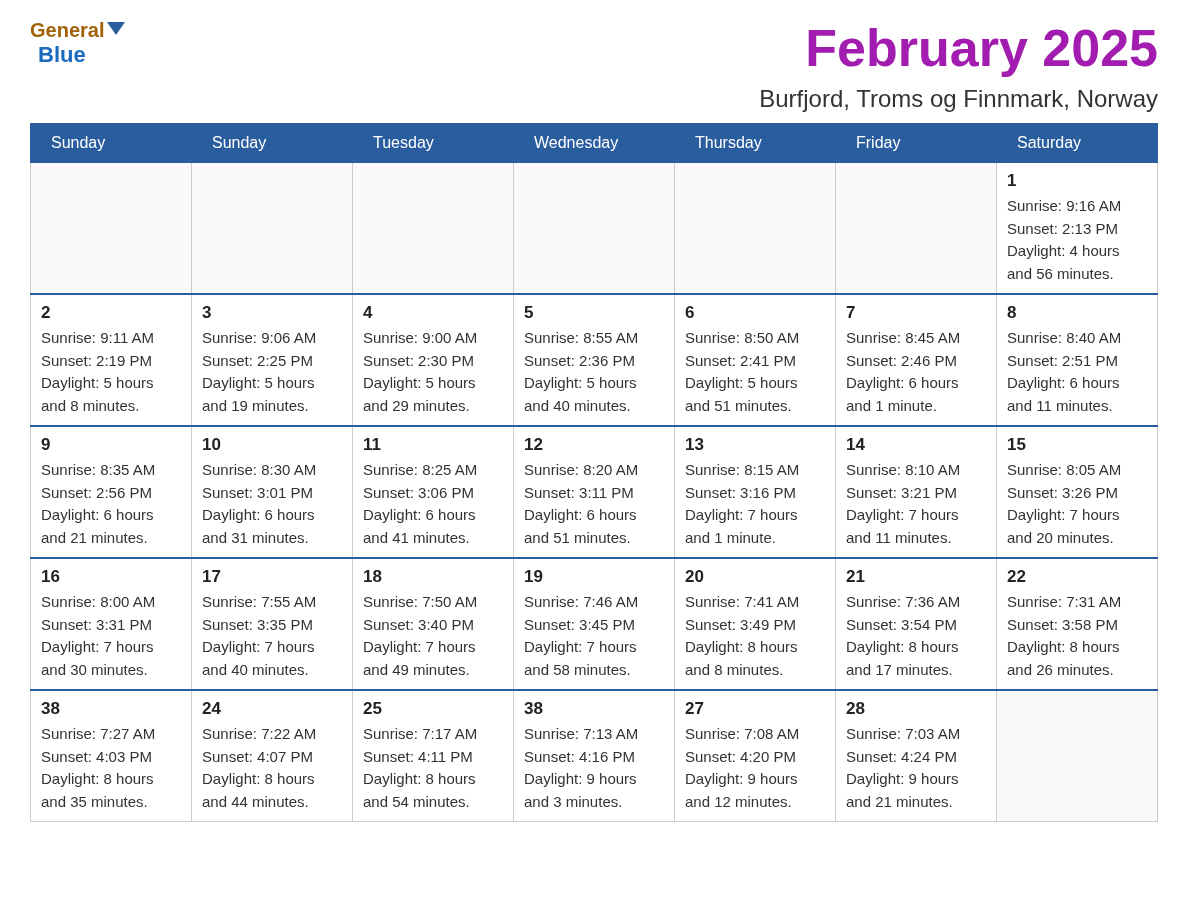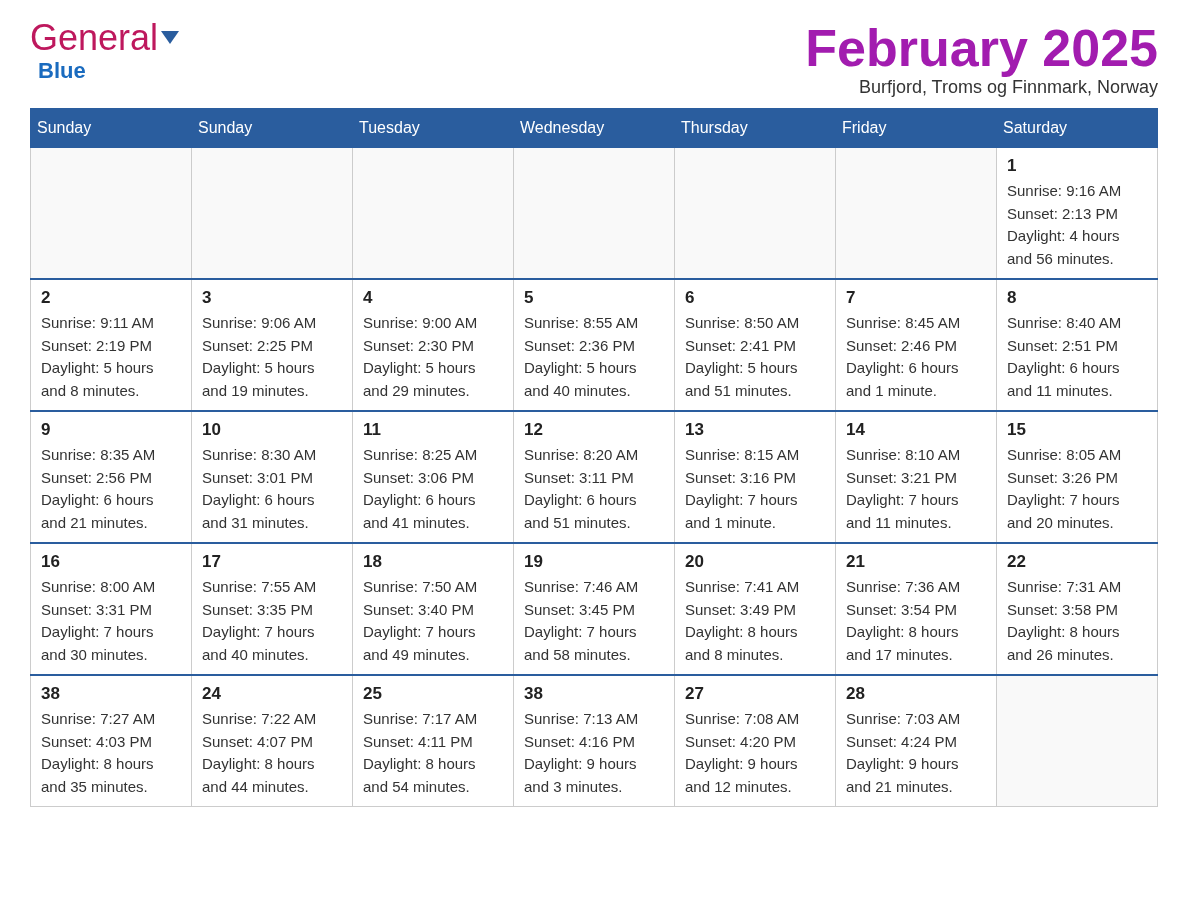--- a/index.html
+++ b/index.html
@@ -15,23 +15,23 @@
       justify-content: space-between;
       align-items: flex-start;
       margin-bottom: 10px;
     }
     .logo {
       display: flex;
       flex-direction: column;
       align-items: flex-start;
     }
     .logo-text {
-      font-size: 36px;
-      font-weight: normal;
-      color: #be185d;
+      font-size: 20px;
+      font-weight: bold;
+      color: #a16207;
       line-height: 1;
     }
     .logo-text span {
       color: #1a6bbf;
     }
     .logo-blue {
       color: #1a6bbf;
       font-size: 22px;
       font-weight: bold;
       margin-top: 2px;
@@ -40,34 +40,34 @@
     .title-area {
       text-align: right;
     }
     .month-title {
       font-size: 52px;
       font-weight: bold;
       color: #a21caf;
       line-height: 1.1;
     }
     .location-title {
-      font-size: 18px;
+      font-size: 24px;
       color: #333;
-      margin-top: 0;
+      margin-top: 8px;
     }
     .calendar {
       width: 100%;
       border-collapse: collapse;
       margin-top: 10px;
     }
     .calendar th {
       background-color: #2a5d9e;
       color: #fff;
       text-align: left;
-      padding: 10px 6px;
+      padding: 10px 20px;
       font-size: 16px;
       font-weight: normal;
       border: 1px solid #2a5d9e;
     }
     .calendar td {
       vertical-align: top;
       padding: 8px 10px;
       border: 1px solid #ccc;
       width: 14.28%;
       height: 120px;

